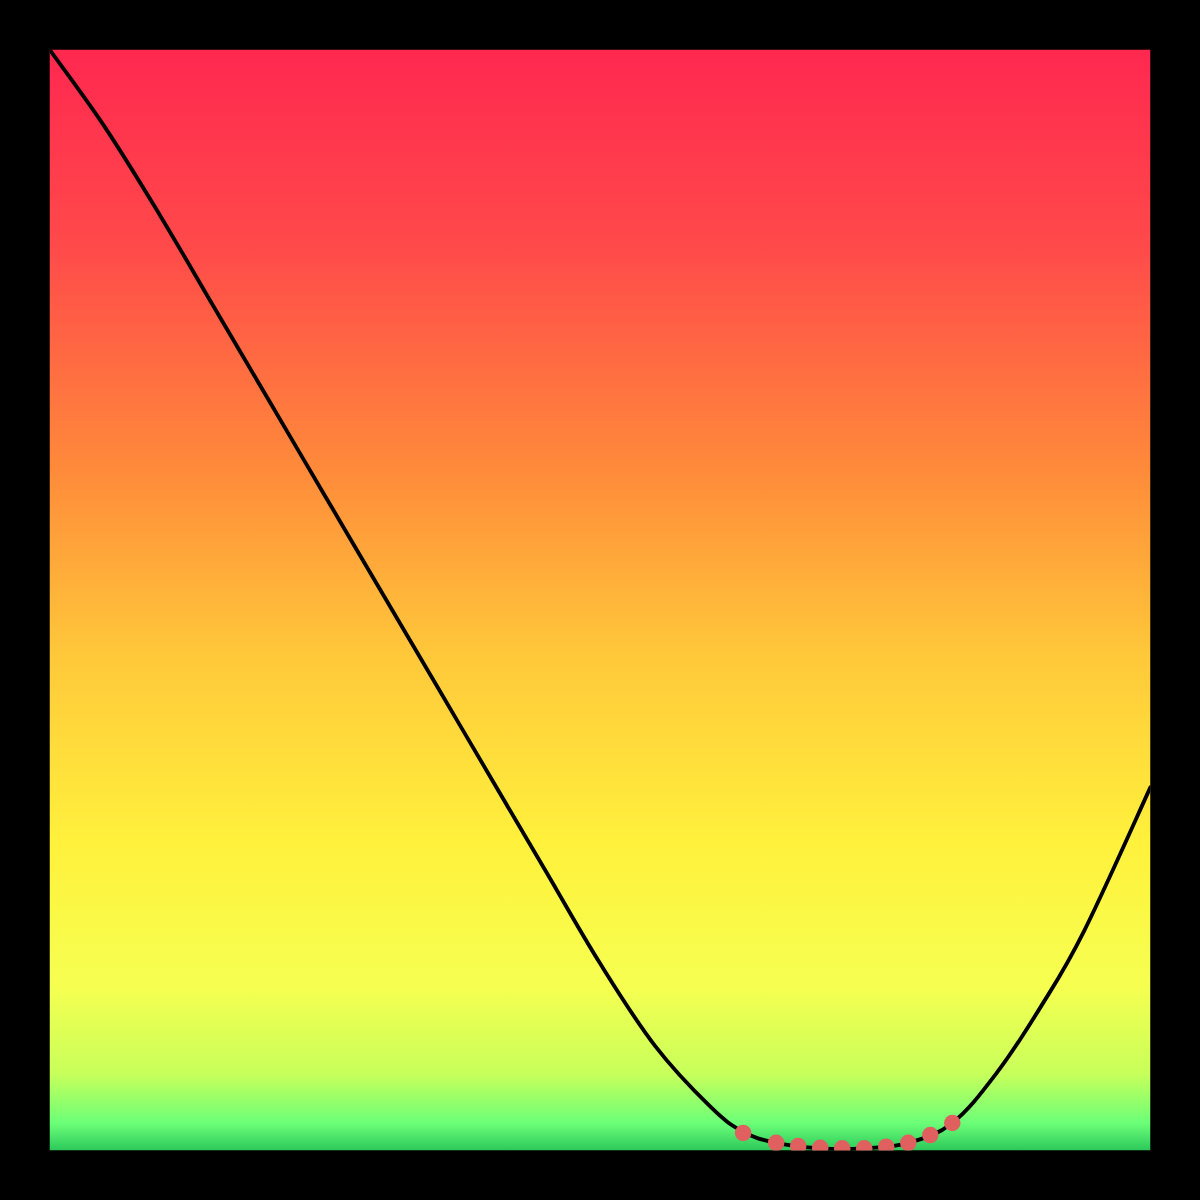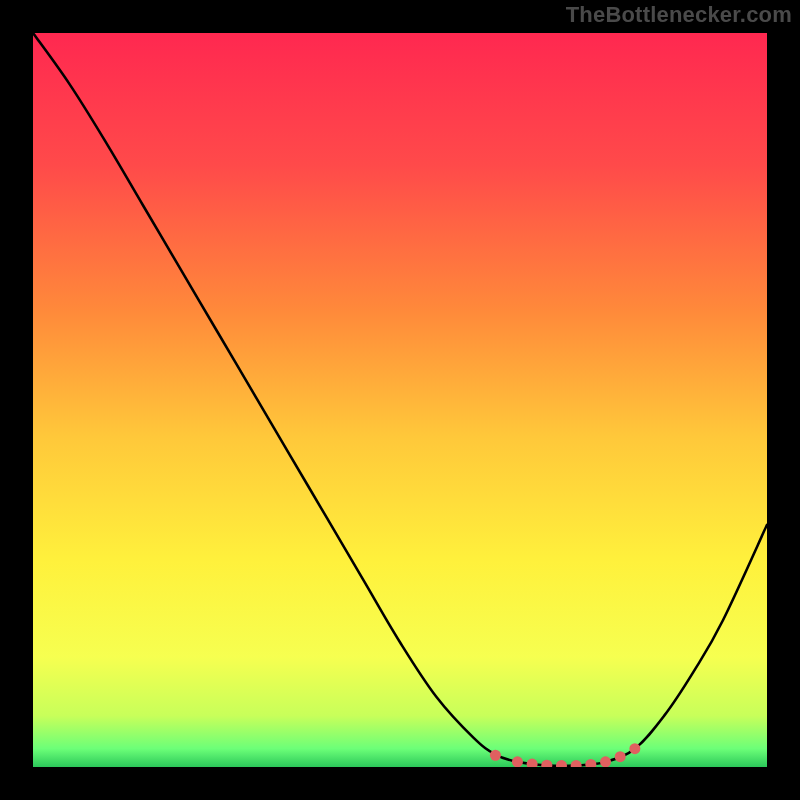--- a/index.html
+++ b/index.html
@@ -33,21 +33,20 @@
     top: 33px;
     width: 734px;
     height: 734px;
     display: block;
   }
 </style>
 </head>
 <body>
 
 <div class="frame">
-  <div class="watermark">TheBottlenecker.com</div>
   <svg class="plot" viewBox="0 0 100 100" preserveAspectRatio="none">
     <defs>
       <linearGradient id="bg-grad" x1="0" y1="0" x2="0" y2="1">
           <stop offset="0%" stop-color="#ff2850"></stop>
           <stop offset="18%" stop-color="#ff4a4a"></stop>
           <stop offset="38%" stop-color="#ff8a3a"></stop>
           <stop offset="55.00000000000001%" stop-color="#ffc83a"></stop>
           <stop offset="72%" stop-color="#fff13c"></stop>
           <stop offset="85%" stop-color="#f6ff50"></stop>
           <stop offset="93%" stop-color="#c8ff5a"></stop>

